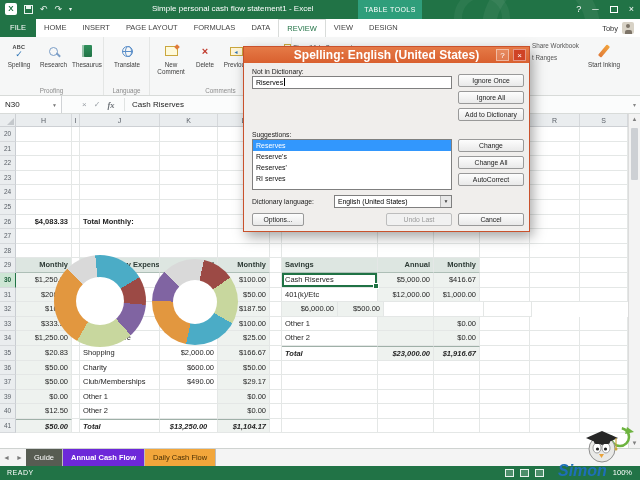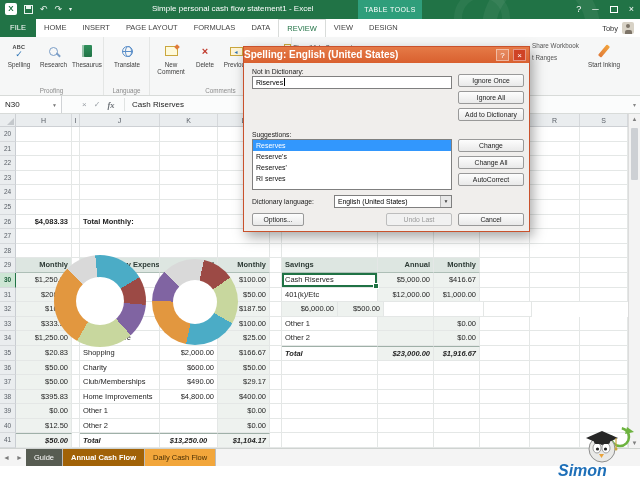--- a/index.html
+++ b/index.html
@@ -100,35 +100,35 @@
   .vscroll{position:absolute;left:628px;top:114px;width:12px;height:334px;background:#f3f3f3;border-left:1px solid #dcdcdc}
   .vs-up{position:absolute;top:2px;left:0;right:0;text-align:center;font-size:6px;color:#7f7f7f}
   .vs-dn{position:absolute;bottom:2px;left:0;right:0;text-align:center;font-size:6px;color:#7f7f7f}
   .vthumb{position:absolute;left:2px;top:14px;width:7px;height:52px;background:#cdd0d4;border-radius:1px}
 
   
   .tabsbar{position:absolute;left:0;top:448px;width:640px;height:18px;background:#f4f4f4;border-top:1px solid #cfd3d1;display:flex;align-items:stretch}
   .tnav{width:13px;text-align:center;font-size:7px;line-height:17px;color:#7a7a7a}
   .stab{padding:0 8px;font-size:7.5px;line-height:17px;white-space:nowrap;border-right:1px solid #bcbcbc}
   .t-dark{background:#575c52;color:#fff}
-  .t-green{background:#a16207;color:#fff;font-weight:bold}
+  .t-green{background:#6d28d9;color:#fff;font-weight:bold}
   .t-light{background:#fdfdfd;color:#333}
   .t-orange{background:#f2a63b;color:#4a3004}
 
   
   .statusbar{position:absolute;left:0;top:466px;width:640px;height:14px;background:#217346;color:#fff}
   .ready{position:absolute;left:7px;top:0;font-size:7px;line-height:14px;letter-spacing:.5px}
   .views{position:absolute;right:96px;top:3px;display:flex;gap:6px}
   .vicon{width:9px;height:8px;border:1px solid #eaf3ee;background:rgba(255,255,255,.2)}
   .zoomlbl{position:absolute;right:8px;top:0;font-size:7.5px;line-height:14px}
 
   
   .dlg{position:absolute;left:243px;top:46px;width:287px;height:186px;background:#f0eeec;border:1px solid #c9512c;box-shadow:3px 5px 12px rgba(0,0,0,.35);z-index:40}
   .dtitle{position:absolute;left:0;top:0;right:0;height:16px;background:linear-gradient(#e57a47,#d9602f);color:#fff}
-  .dtitletext{position:absolute;left:0;right:0;text-align:left;font-size:10px;font-weight:bold;line-height:16px}
+  .dtitletext{position:absolute;left:0;right:0;text-align:center;font-size:12px;font-weight:bold;line-height:16px}
   .dhelp{position:absolute;right:20px;top:2px;width:13px;height:12px;background:rgba(255,255,255,.15);border:1px solid rgba(255,255,255,.45);color:#fff;font-size:8px;text-align:center;line-height:11px}
   .dclose{position:absolute;right:3px;top:2px;width:13px;height:12px;background:#cf4326;border:1px solid rgba(255,255,255,.45);color:#fff;font-size:8px;text-align:center;line-height:11px}
   .dlabel{position:absolute;font-size:6.8px;color:#222}
   .dinput{position:absolute;left:8px;top:29px;width:200px;height:13px;background:#fff;border:1px solid #7f7f7f;font-size:7px;line-height:11px;padding-left:3px}
   .caret{display:inline-block;width:1px;height:8px;background:#000;vertical-align:-1px;margin-left:1px}
   .dlist{position:absolute;left:8px;top:92px;width:200px;height:51px;background:#fff;border:1px solid #7f7f7f;overflow:hidden}
   .ditem{height:11px;font-size:7px;line-height:11px;padding-left:3px;color:#111}
   .ditem.selected{background:#3297fd;color:#fff}
   .dselect{position:absolute;left:90px;top:148px;width:118px;height:13px;background:#fff;border:1px solid #7f7f7f;font-size:6.8px;line-height:11px;padding-left:3px}
   .selarrow{position:absolute;right:0;top:0;width:11px;height:100%;background:#e8e8e8;border-left:1px solid #b5b5b5;text-align:center;font-size:5px;line-height:11px;color:#444}
@@ -551,35 +551,20 @@
           <div class="gcell right tint" style="width: 52px;">$29.17</div>
           <div class="gcell" style="width: 12px;"></div>
           <div class="gcell" style="width: 96px;"></div>
           <div class="gcell" style="width: 56px;"></div>
           <div class="gcell" style="width: 46px;"></div>
           <div class="gcell" style="width: 50px;"></div>
           <div class="gcell" style="width: 50px;"></div>
           <div class="gcell" style="width: 48px;"></div>
         </div>
         <div class="grow">
-          <div class="gut" style="width: 16px;">38</div>
-          <div class="gcell right tint" style="width: 56px;">$395.83</div>
-          <div class="gcell" style="width: 8px;"></div>
-          <div class="gcell" style="width: 80px;">Home Improvements</div>
-          <div class="gcell right" style="width: 58px;">$4,800.00</div>
-          <div class="gcell right tint" style="width: 52px;">$400.00</div>
-          <div class="gcell" style="width: 12px;"></div>
-          <div class="gcell" style="width: 96px;"></div>
-          <div class="gcell" style="width: 56px;"></div>
-          <div class="gcell" style="width: 46px;"></div>
-          <div class="gcell" style="width: 50px;"></div>
-          <div class="gcell" style="width: 50px;"></div>
-          <div class="gcell" style="width: 48px;"></div>
-        </div>
-        <div class="grow">
           <div class="gut" style="width: 16px;">39</div>
           <div class="gcell right tint" style="width: 56px;">$0.00</div>
           <div class="gcell" style="width: 8px;"></div>
           <div class="gcell" style="width: 80px;">Other 1</div>
           <div class="gcell right" style="width: 58px;"></div>
           <div class="gcell right tint" style="width: 52px;">$0.00</div>
           <div class="gcell" style="width: 12px;"></div>
           <div class="gcell" style="width: 96px;"></div>
           <div class="gcell" style="width: 56px;"></div>
           <div class="gcell" style="width: 46px;"></div>
@@ -629,20 +614,29 @@
   </div>
 
   <div class="tabsbar">
     <div class="tnav">◄</div>
     <div class="tnav">►</div>
     <div class="stab t-dark">Guide</div>
     <div class="stab t-green">Annual Cash Flow</div>
     <div class="stab t-orange">Daily Cash Flow</div>
   </div>
 
+  <div class="statusbar">
+    <span class="ready">READY</span>
+    <div class="views">
+      <span class="vicon"></span>
+      <span class="vicon"></span>
+      <span class="vicon"></span>
+    </div>
+    <span class="zoomlbl">100%</span>
+  </div>
 
   <div class="dlg">
     <div class="dtitle">
       <span class="dtitletext">Spelling: English (United States)</span>
       <span class="dhelp">?</span>
       <span class="dclose">×</span>
     </div>
     <div class="dlabel" style="left:8px;top:21px">Not in Dictionary:</div>
     <div class="dinput"><span>Riserves</span><span class="caret"></span></div>
     <div class="dbtn b-ign1">Ignore Once</div>

